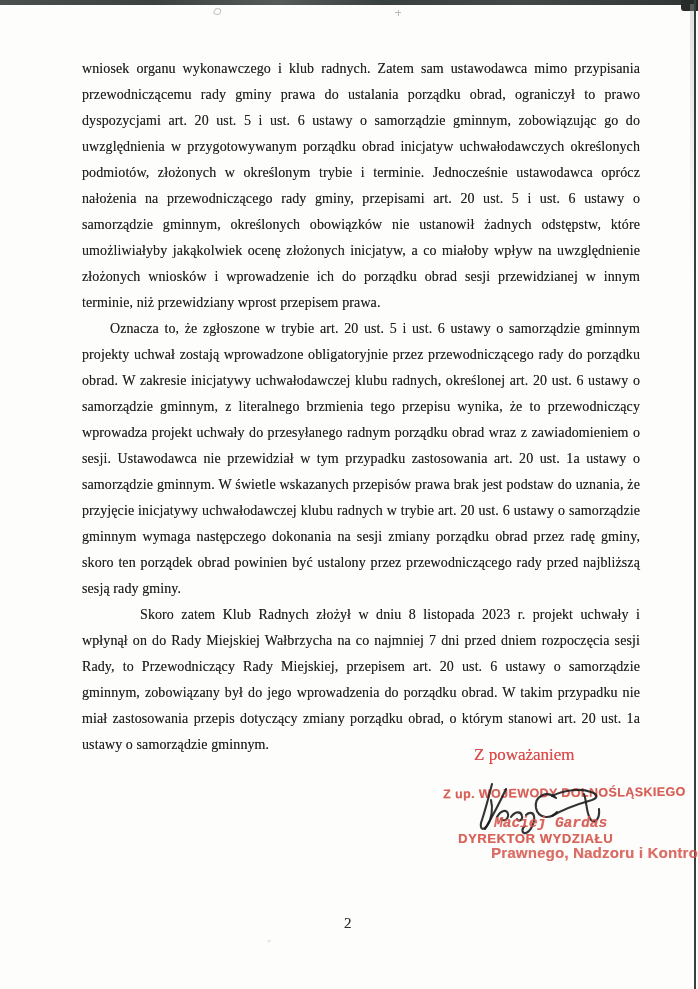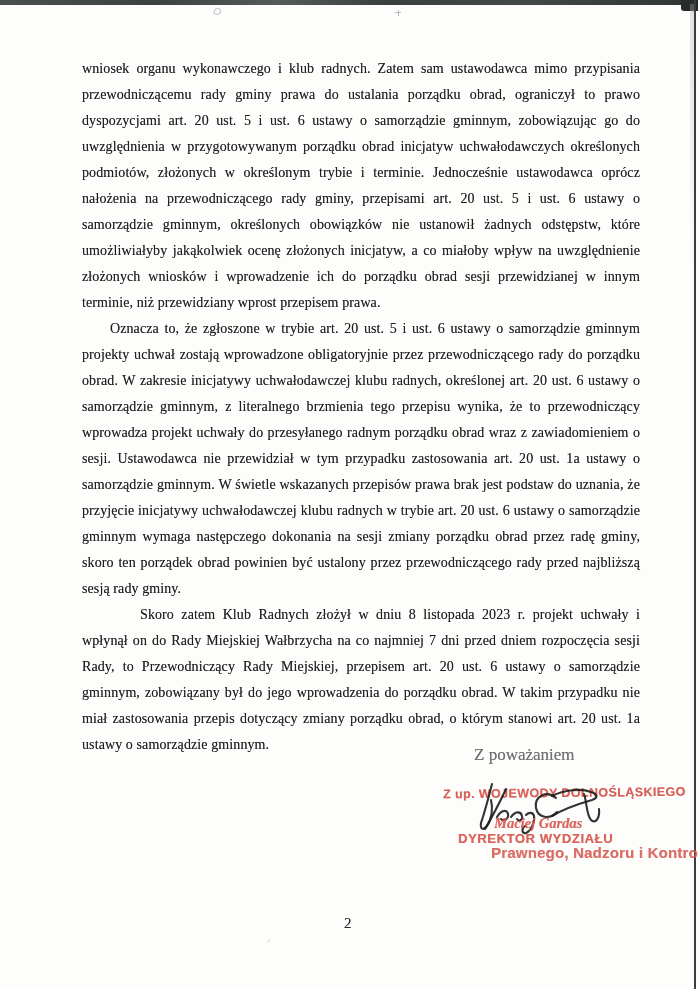--- a/index.html
+++ b/index.html
@@ -43,34 +43,34 @@
     position:absolute; left:82px; top:56px; width:558px;
     font-size:14px; line-height:26px; color:#1f1f1f;
     text-align:justify; letter-spacing:.1px;
   }
   .body-text p { margin:0; text-shadow:0 0 .5px rgba(30,30,30,.55); }
   .indent-1 { text-indent:28px; }
   .indent-2 { text-indent:58px; }
 
   .closing {
     position:absolute; left:474px; top:745px;
-    font-size:17px; color:#737373; text-shadow:0 0 .5px rgba(30,30,30,.5);
+    font-size:17px; color:#ef4444; text-shadow:0 0 .5px rgba(30,30,30,.5);
   }
 
   
   .stamp-line {
     position:absolute; color:#d5564c;
     font-family:"Liberation Sans","DejaVu Sans",sans-serif; font-weight:bold;
     text-shadow:.4px 0 .6px rgba(213,86,76,.55);
     white-space:nowrap;
   }
   .stamp-auth  { left:443px; top:786px; font-size:12.5px; letter-spacing:.4px; transform:rotate(-.6deg); opacity:.93; }
   .stamp-name  {
     left:494px; top:815px; font-size:14.5px;
-    font-family:Liberation Serif, serif; font-style:italic; opacity:.9;
+    font-family:Liberation Mono, monospace; font-style:italic; opacity:.9;
   }
   .stamp-title { left:458px; top:831px; font-size:13px; letter-spacing:.6px; opacity:.92; }
   .stamp-dept  { left:491px; top:844px; font-size:15px; letter-spacing:.2px; opacity:.85;text-align:right; }
 
   
   .signature-svg { position:absolute; left:455px; top:775px; }
   .signature-svg path {
     fill:none; stroke:#1d1d1d; stroke-width:2.1;
     stroke-linecap:round; stroke-linejoin:round; opacity:.9;
   }

